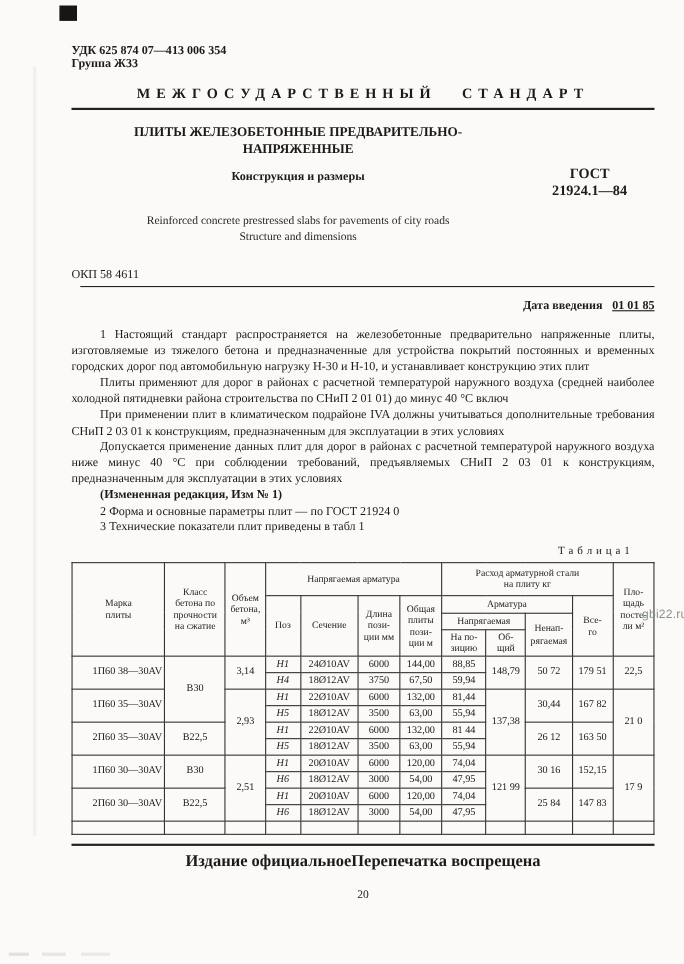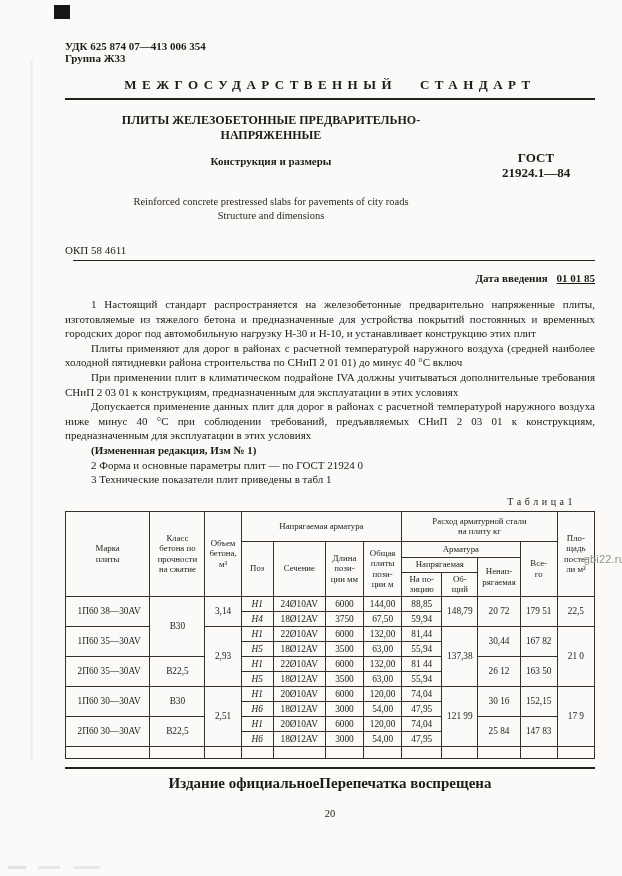--- a/index.html
+++ b/index.html
@@ -42,21 +42,21 @@
   .para.bold { font-weight:bold; }
 
   .table-caption { text-align:right; font-size:10px; margin-top:9px; margin-right:22px; letter-spacing:.05em; }
 
   table { border-collapse:collapse; table-layout:fixed; width:530px; margin-top:4px; }
   td { border:1px solid #35322d; vertical-align:middle; text-align:center; overflow:hidden; }
   thead td { font-size:8.8px; line-height:10.5px; white-space:pre-line; padding:1px 1px; }
   tbody td { font-size:9.3px; height:15px; padding:0 2px; }
   table { border:1.6px solid #26231f; }
   thead { border-bottom:1.6px solid #26231f; }
-  td.mark { text-align:center; padding-left:5px; white-space:nowrap; }
+  td.mark { text-align:right; padding-left:5px; white-space:nowrap; }
   td.pos { font-style:italic; }
   tr.h1 td { height:30px; }
   tr.h2 td { height:16px; }
   tr.h3 td { height:15px; }
   tr.h4 td { height:24px; }
   tr.empty td { height:12px; }
 
   .footer-rule { border-top:2px solid #23211e; margin-top:8px; }
   .footer-row { display:flex; justify-content:center; font-size:15px; font-weight:bold; margin-top:6px; }
   .page-num { text-align:center; font-size:10.5px; margin-top:16px; }
@@ -178,21 +178,21 @@
       <tr>
         <td class="mark" rowspan="2">1П60 38—30AV</td>
         <td rowspan="4">В30</td>
         <td rowspan="2">3,14</td>
         <td class="pos">Н1</td>
         <td>24Ø10AV</td>
         <td>6000</td>
         <td>144,00</td>
         <td>88,85</td>
         <td rowspan="2">148,79</td>
-        <td rowspan="2">20 72</td>
+        <td rowspan="2">50 72</td>
         <td rowspan="2">179 51</td>
         <td rowspan="2">22,5</td>
       </tr>
       <tr>
         <td class="pos">Н4</td>
         <td>18Ø12AV</td>
         <td>3750</td>
         <td>67,50</td>
         <td>59,94</td>
       </tr>

